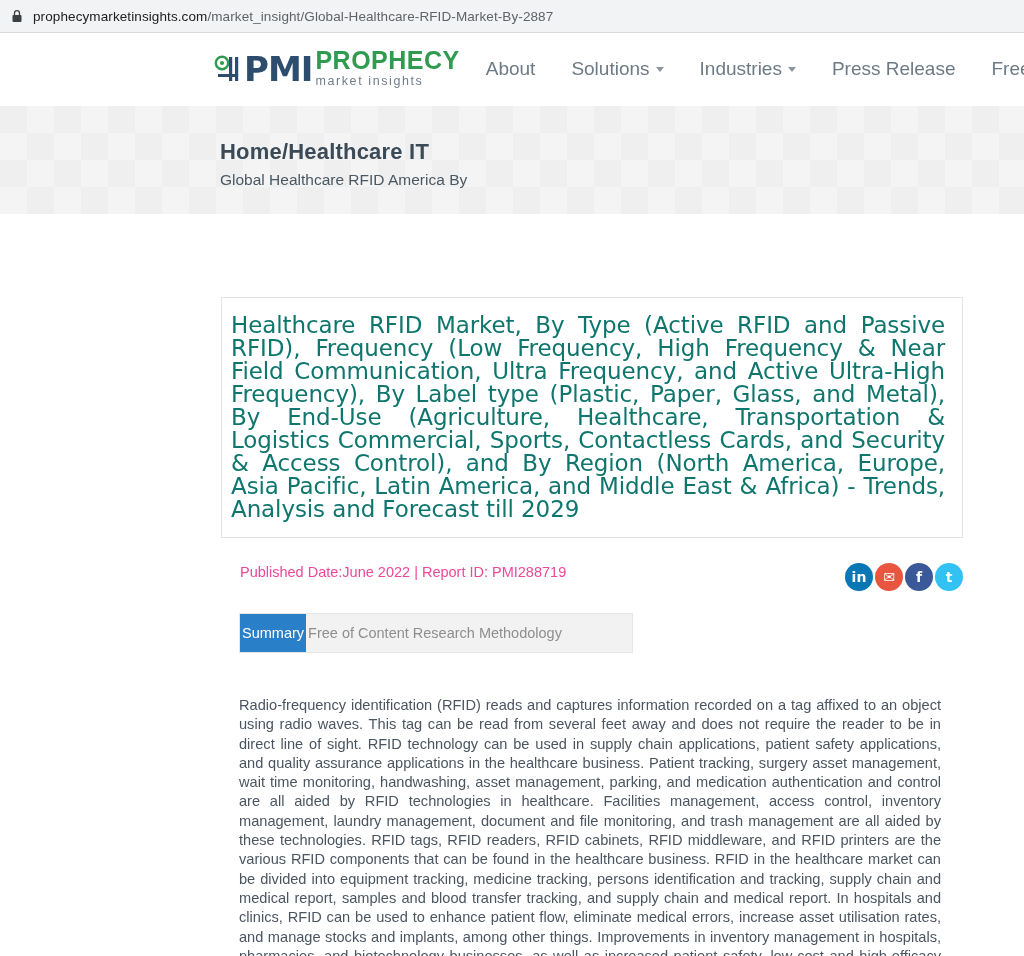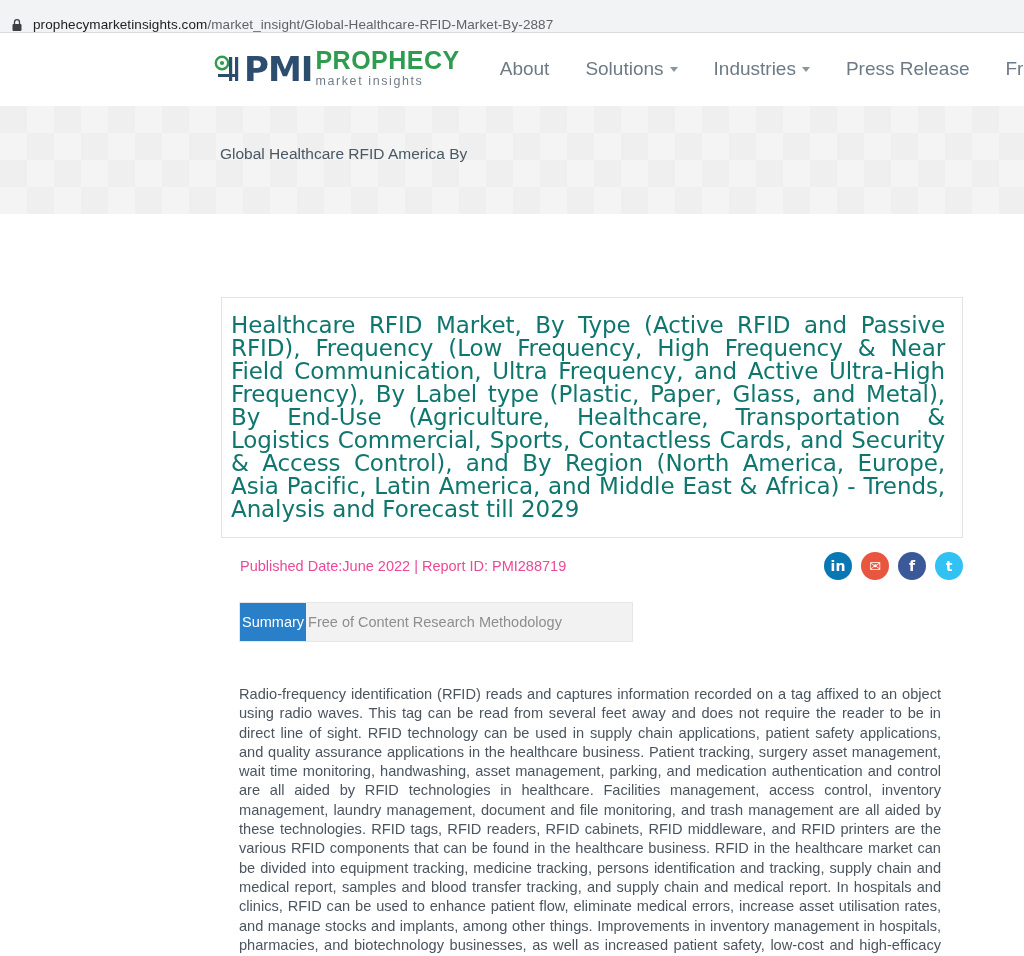--- a/index.html
+++ b/index.html
@@ -14,21 +14,21 @@
     font-family: "Liberation Sans", sans-serif;
     color: #333;
   }
 
   
   .browser-bar {
     height: 33px;
     background: #f1f3f4;
     border-bottom: 1px solid #d9dcdf;
     display: flex;
-    align-items: flex-end;
+    align-items: center;
     padding: 0 10px;
     box-sizing: border-box;
   }
   .lock-icon {
     width: 14px;
     height: 14px;
     margin-right: 9px;
     flex: 0 0 auto;
     display: block;
   }
@@ -48,21 +48,21 @@
     background: #ffffff;
     display: flex;
     align-items: center;
     padding-left: 214px;
     box-sizing: border-box;
     border-bottom: 1px solid #ffffff;
   }
   .logo {
     display: flex;
     align-items: center;
-    margin-right: 40px;
+    margin-right: 26px;
     justify-content: space-between;
   }
   .logo-mark {
     width: 28px;
     height: 30px;
     margin-right: 2px;
     flex: 0 0 auto;
   }
   .logo-pmi {
     font-size: 34px;
@@ -176,22 +176,23 @@
     display: flex;
     align-items: center;
     justify-content: space-between;
   }
   .meta-text {
     font-size: 14.5px;
     color: #ec4899;
   }
   .social {
     display: flex;
-    gap: 9px;
+    gap: 2px;
     align-items: flex-end;
+    margin-top: 11px;
   }
   .soc {
     width: 28px;
     height: 28px;
     border-radius: 50%;
     display: flex;
     align-items: center;
     justify-content: center;
     color: #fff;
     font-size: 14px;
@@ -276,20 +277,23 @@
       <span>Press Release</span>
     </div>
     <div class="nav-item">
       <span>Free Insights</span>
 
     </div>
   </div>
 </div>
 
 <div class="crumb-band">
+  <div class="crumb-main">
+    <span>Home</span><span class="sep">/</span><span>Healthcare IT</span>
+  </div>
   <div class="crumb-sub">Global Healthcare RFID America By</div>
 </div>
 
 <div class="content">
 
   <div class="report-box">
     <div class="report-title">Healthcare RFID Market, By Type (Active RFID and Passive RFID), Frequency (Low Frequency, High Frequency &amp; Near Field Communication, Ultra Frequency, and Active Ultra-High Frequency), By Label type (Plastic, Paper, Glass, and Metal), By End-Use (Agriculture, Healthcare, Transportation &amp; Logistics Commercial, Sports, Contactless Cards, and Security &amp; Access Control), and By Region (North America, Europe, Asia Pacific, Latin America, and Middle East &amp; Africa) - Trends, Analysis and Forecast till 2029</div>
   </div>
 
   <div class="meta-row">

